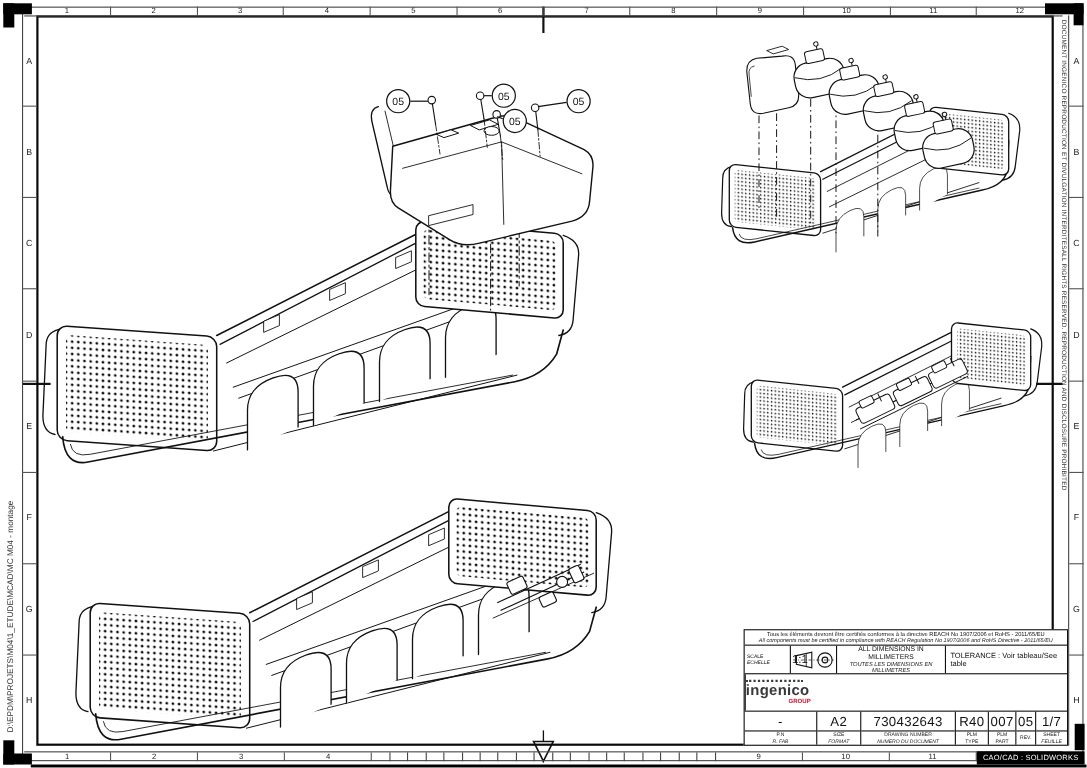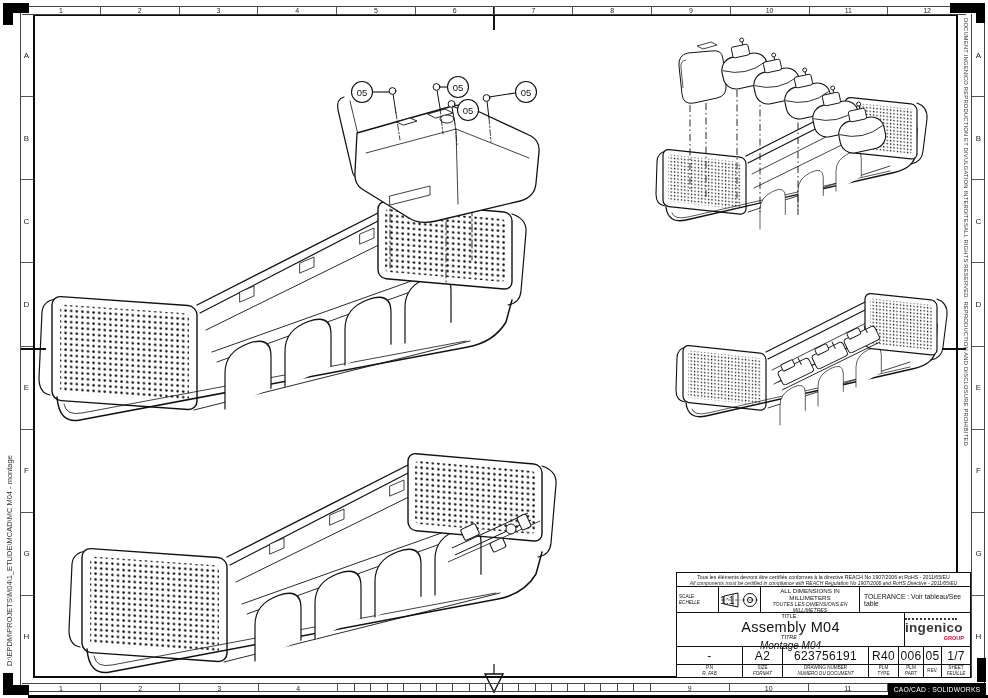--- a/index.html
+++ b/index.html
@@ -367,26 +367,20 @@
           </g>
         </svg>
       </div>
       <div class="tb-dims">
         <div class="l1">ALL DIMENSIONS IN MILLIMETERS</div>
         <div class="l2">TOUTES LES DIMENSIONS EN MILLIMETRES</div>
       </div>
       <div class="tb-tol">TOLERANCE : Voir tableau/See table</div>
     </div>
     <div class="tb-row3">
-      <div class="tb-title">
-        <div class="tl">TITLE :</div>
-        <div class="tt">Assembly M04</div>
-        <div class="tl it">TITRE :</div>
-        <div class="ts it">Montage M04</div>
-      </div>
       <div class="tb-logo">
         <div class="dots"></div>
         <div class="lg">ingenico</div>
         <div class="lgs">GROUP</div>
       </div>
     </div>
     <div class="tb-row4">
       <div class="fcol" style="width:66px">
         <div class="fval">-</div>
         <div class="flab">
@@ -395,35 +389,35 @@
           </div>
       </div>
       <div class="fcol" style="width:40px">
         <div class="fval">A2</div>
         <div class="flab">
             <span>SIZE</span>
             <span class="it">FORMAT</span>
           </div>
       </div>
       <div class="fcol" style="width:86px">
-        <div class="fval">623756191</div>
+        <div class="fval">730432643</div>
         <div class="flab">
             <span>DRAWING NUMBER</span>
             <span class="it">NUMERO DU DOCUMENT</span>
           </div>
       </div>
       <div class="fcol" style="width:30px">
         <div class="fval">R40</div>
         <div class="flab">
             <span>PLM</span>
             <span>TYPE</span>
           </div>
       </div>
       <div class="fcol" style="width:25px">
-        <div class="fval">006</div>
+        <div class="fval">007</div>
         <div class="flab">
             <span>PLM</span>
             <span>PART</span>
           </div>
       </div>
       <div class="fcol" style="width:18px">
         <div class="fval">05</div>
         <div class="flab">
             <span>REV.</span>
           </div>

